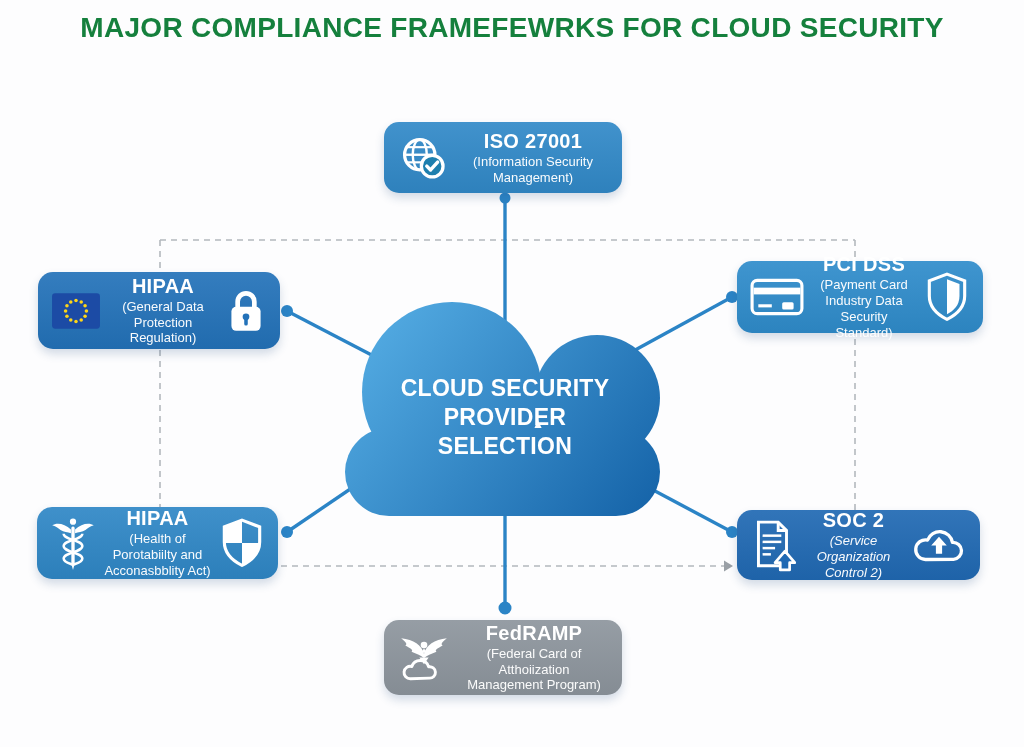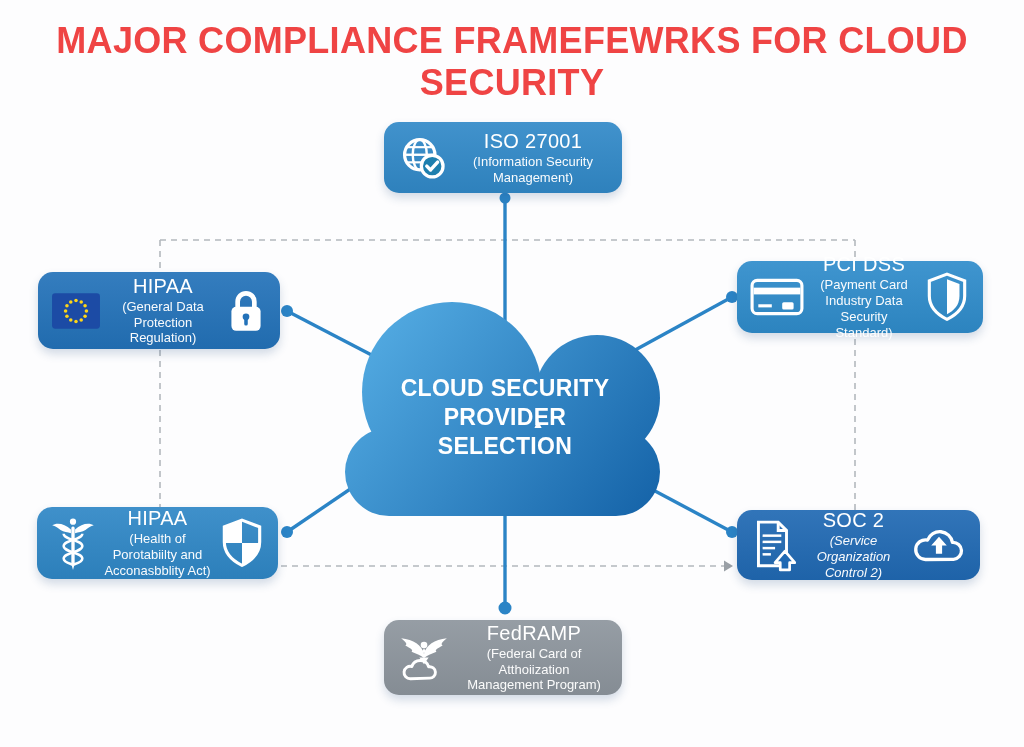--- a/index.html
+++ b/index.html
@@ -2,40 +2,40 @@
 <html><head>
 <meta charset="utf-8">
 <style>
   html,body{margin:0;padding:0;background:#e9ebee;}
   .canvas{
     position:relative;width:1024px;height:747px;margin:0 auto;
     background:#fdfdfe;overflow:hidden;
     font-family:"Liberation Sans", sans-serif;
   }
   .page-title{
-    position:absolute;top:20px;left:0;right:0;
-    text-align:center;font-size:36px;font-weight:bold;
-    color:#ef4444;letter-spacing:.3px;margin:0;
+    position:absolute;top:12px;left:0;right:0;
+    text-align:center;font-size:28px;font-weight:bold;
+    color:#15803d;letter-spacing:.3px;margin:0;
   }
   svg.layer{position:absolute;left:0;top:0;}
   .cloud-label{
     position:absolute;left:385px;top:374px;width:240px;
     text-align:center;color:#ffffff;font-weight:bold;
     font-size:23px;line-height:1.26;letter-spacing:.3px;
     z-index:3;
   }
   .fw-box{
     position:absolute;display:flex;align-items:center;
     gap:8px;padding:0 13px;box-sizing:border-box;
     border-radius:15px;color:#fff;z-index:2;
     background-image:linear-gradient(180deg, rgba(255,255,255,.08), rgba(0,0,0,.06));
     box-shadow:0 5px 10px rgba(40,80,130,.20);
   }
   .fw-text{flex:1;display:flex;flex-direction:column;align-items:center;justify-content:center;}
-  .fw-name{font-size:20px;font-weight:normal;letter-spacing:.3px;line-height:1.15;}
+  .fw-name{font-size:20px;font-weight:bold;letter-spacing:.3px;line-height:1.15;}
   .fw-desc{font-size:13px;line-height:1.22;text-align:center;opacity:.97;margin-top:1px;}
   .icon{flex:0 0 auto;display:block;}
   
   .box-iso     {left:384px;top:122px;width:238px;height:71px;}
   .box-gdpr    {left:38px; top:272px;width:242px;height:77px;}
   .box-pci     {left:737px;top:261px;width:246px;height:72px;}
   .box-hipaa   {left:37px; top:507px;width:241px;height:72px;}
   .box-soc2    {left:737px;top:510px;width:243px;height:70px;}
   .box-fedramp {left:384px;top:620px;width:238px;height:75px;}
   .box-iso  .fw-desc{max-width:170px;}

